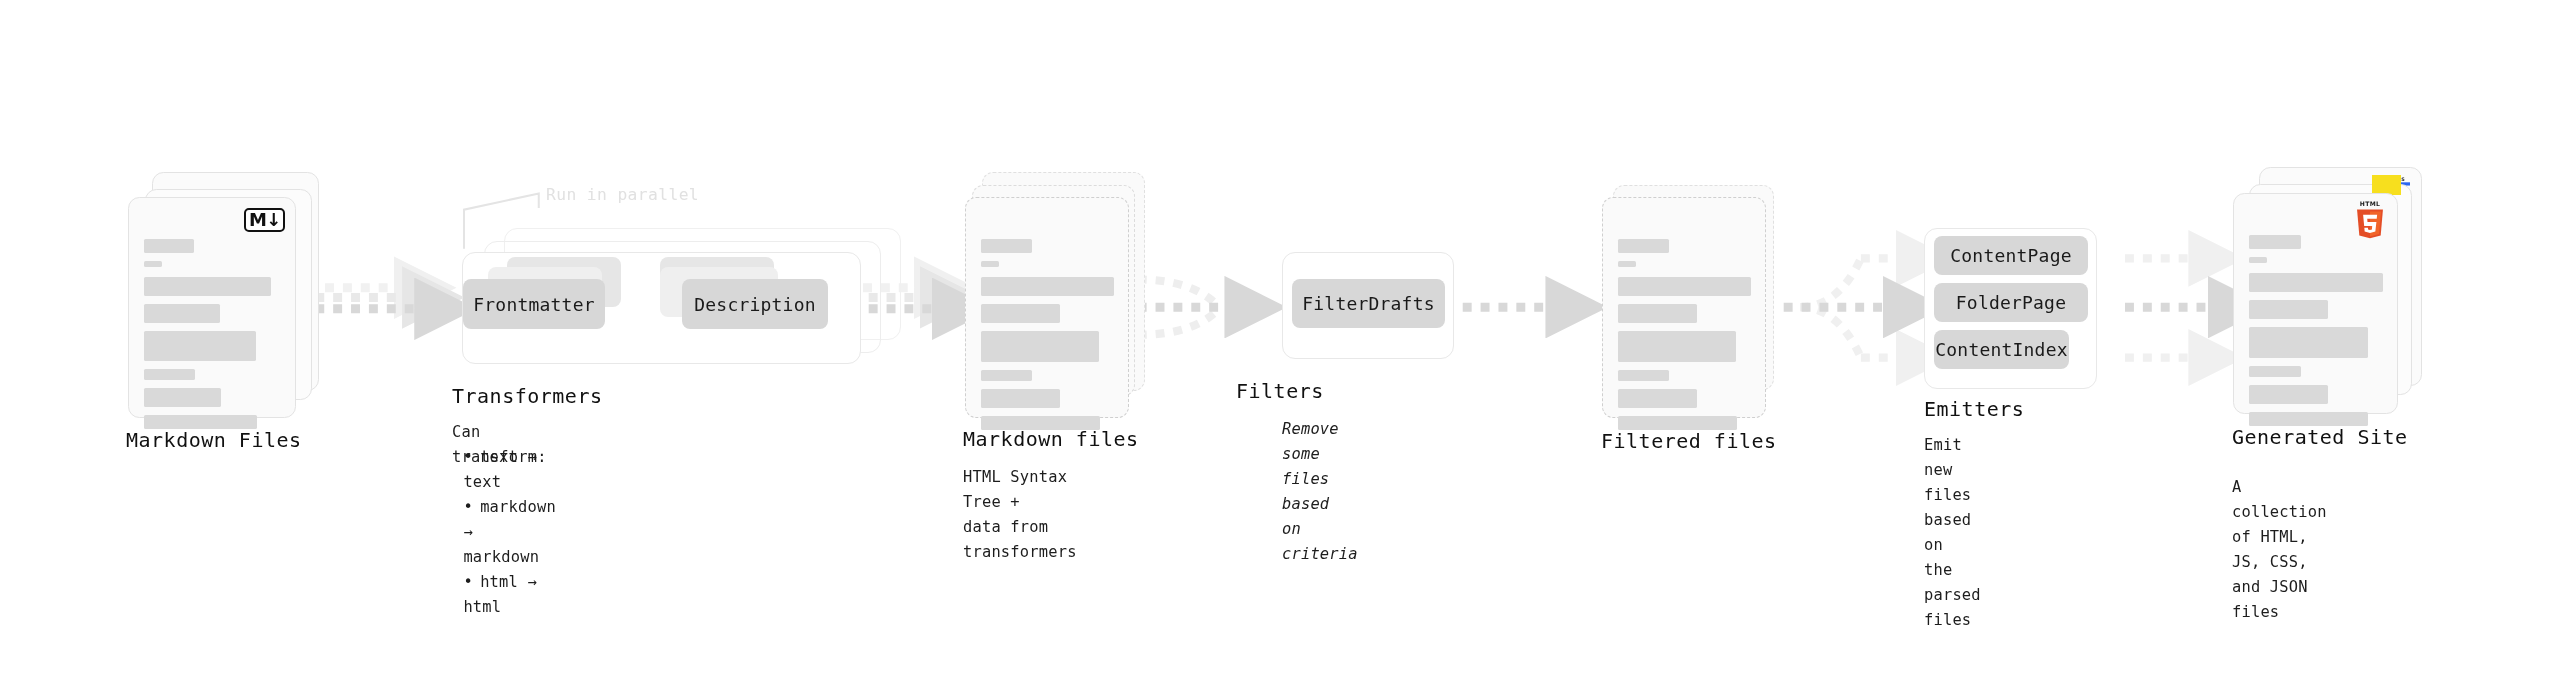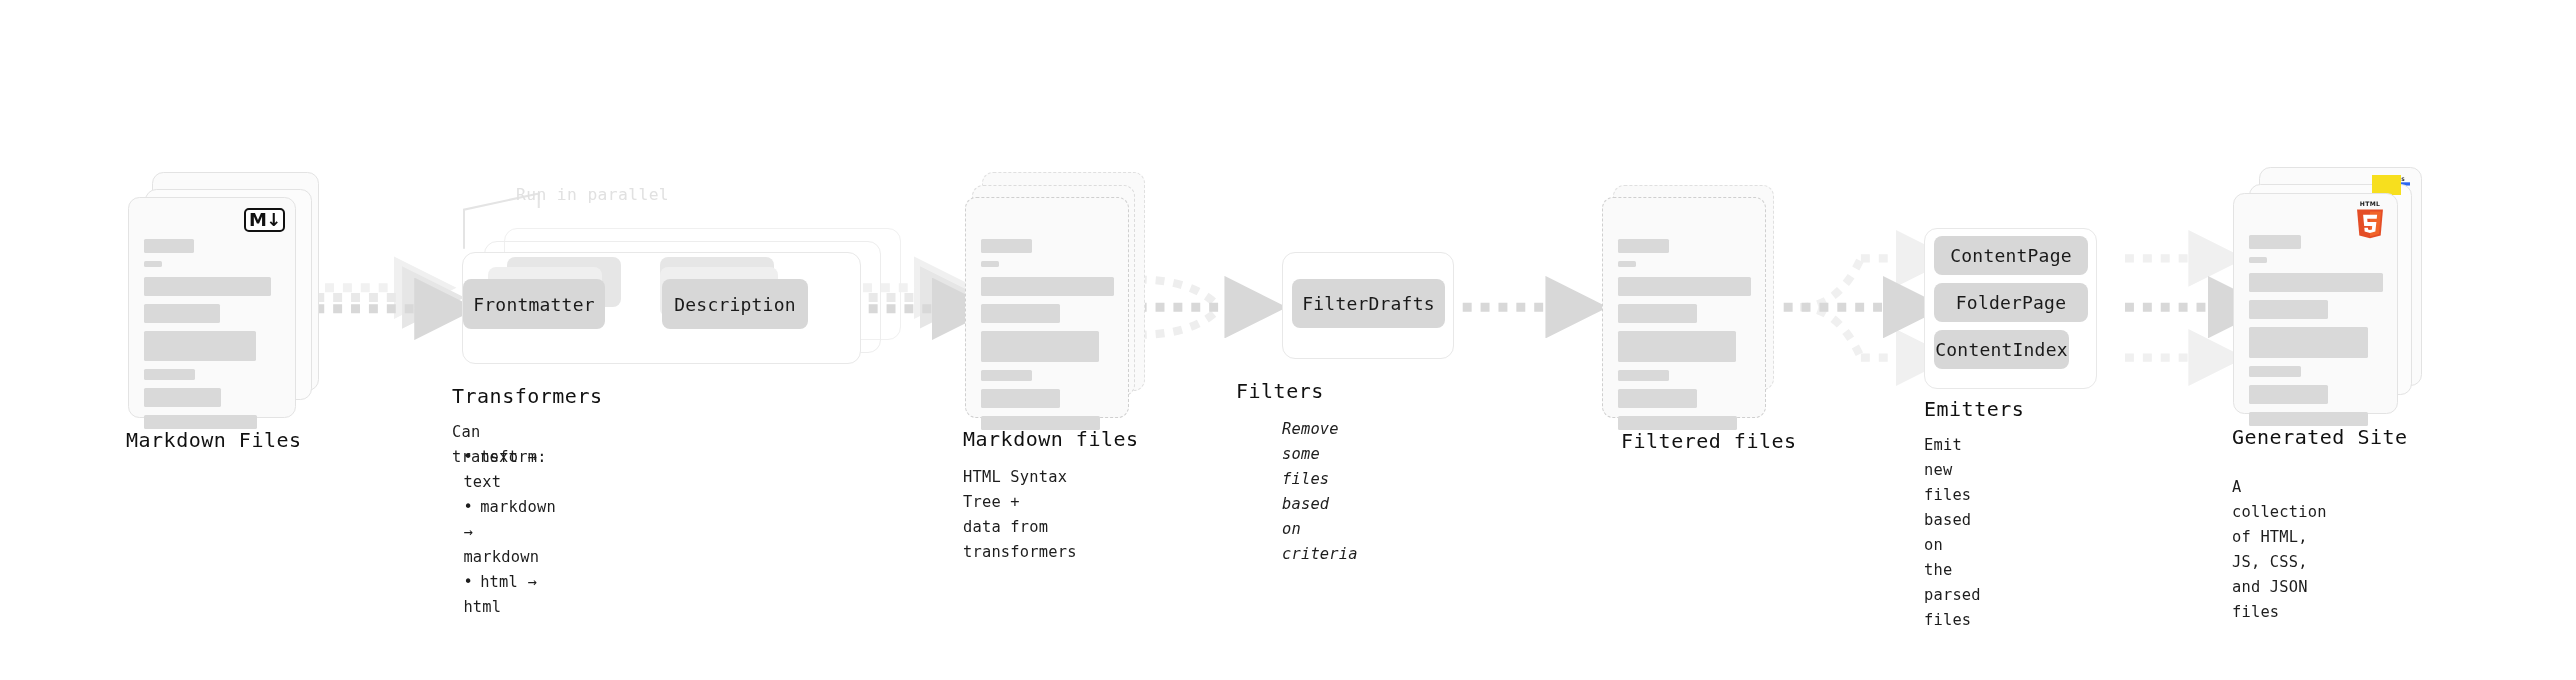--- a/index.html
+++ b/index.html
@@ -208,23 +208,23 @@
     <div class="panel l2" style="left:484px;top:241px;width:397px;height:112px;"></div>
     <div class="panel" style="left:462px;top:252px;width:399px;height:112px;background:#ffffff;">
     </div>
 
     <div class="chip gh1" style="left:507px;top:257px;width:114px;height:50px;">x</div>
     <div class="chip gh2" style="left:488px;top:267px;width:114px;height:50px;">x</div>
     <div class="chip" style="left:463px;top:279px;width:142px;height:50px;">Frontmatter</div>
 
     <div class="chip gh1" style="left:660px;top:257px;width:114px;height:50px;">x</div>
     <div class="chip gh2" style="left:660px;top:267px;width:118px;height:50px;">x</div>
-    <div class="chip" style="left:662px;top:279px;width:146px;height:50px;">Description</div>
-
-    <div class="faint-label" style="left:516px;top:185px;">Run in parallel</div>
+    <div class="chip" style="left:682px;top:279px;width:146px;height:50px;">Description</div>
+
+    <div class="faint-label" style="left:546px;top:185px;">Run in parallel</div>
 
     <div class="title" style="left:452px;top:384px;">Transformers</div>
     <div class="subtitle" style="left:452px;top:420px;">Can transform:</div>
     <div class="bullets" style="left:452px;top:445px;">
       <ul>
         <li>text → text</li>
         <li>markdown → markdown</li>
         <li>html → html</li>
       </ul>
     </div>
@@ -265,21 +265,21 @@
         <div class="bar" style="width:51px;height:14px;"></div>
         <div class="bar" style="width:18.7px;height:5.7px;margin-bottom:10.6px;"></div>
         <div class="bar" style="width:133px;height:18.7px;"></div>
         <div class="bar" style="width:79px;height:18.7px;"></div>
         <div class="bar" style="width:118px;height:31px;"></div>
         <div class="bar" style="width:51px;height:10.6px;"></div>
         <div class="bar" style="width:79px;height:19.5px;"></div>
         <div class="bar" style="width:119px;height:14px;"></div>
       </div>
     </div>
-    <div class="title" style="left:1601px;top:429px;margin-left:20px;">Filtered files</div>
+    <div class="title" style="left:1601px;top:429px;">Filtered files</div>
   </div>
 
   <div class="node">
     <div class="panel" style="left:1924px;top:228px;width:173px;height:161px;"></div>
     <div class="chip" style="left:1934px;top:236px;width:154px;height:39px;">ContentPage</div>
     <div class="chip" style="left:1934px;top:283px;width:154px;height:39px;">FolderPage</div>
     <div class="chip" style="left:1934px;top:330px;width:135px;height:39px;">ContentIndex</div>
     <div class="title" style="left:1924px;top:397px;">Emitters</div>
     <div class="subtitle" style="left:1924px;top:433px;">Emit new files based on
 the parsed files</div>

